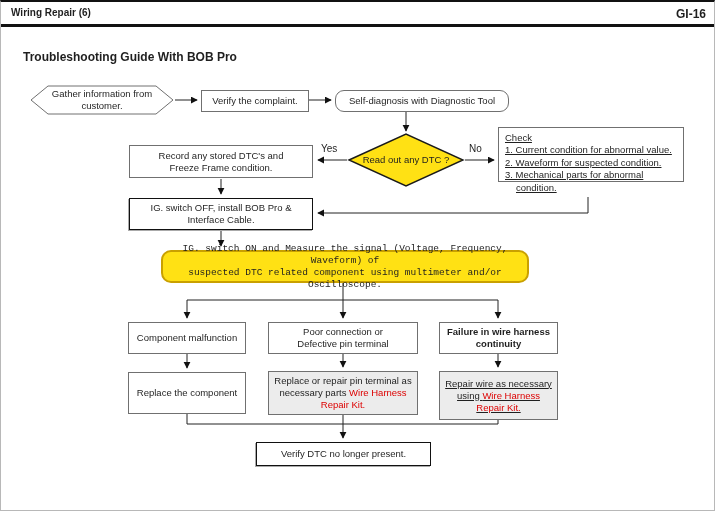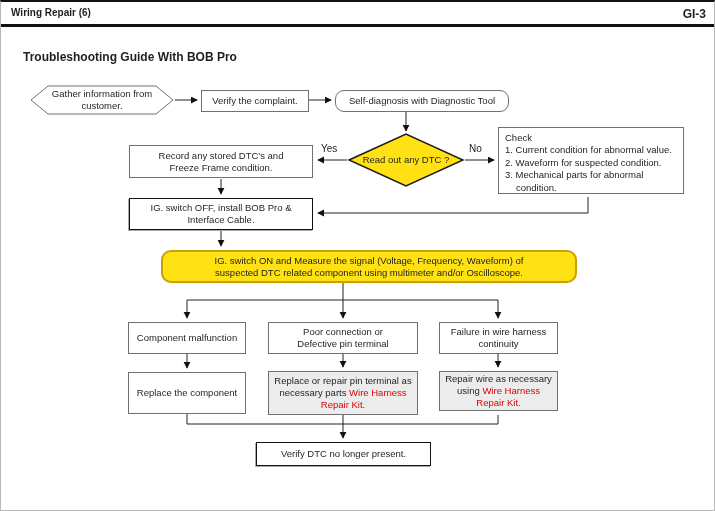--- a/index.html
+++ b/index.html
@@ -34,21 +34,21 @@
   }
   .check-item { padding-left:11px; text-indent:-11px; }
   svg.overlay { position:absolute; left:0; top:0; pointer-events:none; }
 </style>
 </head>
 <body>
 
 <div class="page">
 
   <div class="hdr-title">Wiring Repair (6)</div>
-  <div class="hdr-page">GI-3</div>
+  <div class="hdr-page">GI-16</div>
   <div class="hdr-rule"></div>
 
   <div class="diag-title">Troubleshooting Guide With BOB Pro</div>
 
   <svg class="overlay" width="715" height="511" viewBox="0 0 715 511">
     <defs>
       <marker id="arr" markerWidth="8" markerHeight="8" refX="6.2" refY="3.5" orient="auto">
         <path d="M0,0 L7,3.5 L0,7 Z" fill="#111"></path>
       </marker>
     </defs>
@@ -89,46 +89,46 @@
   <div class="node" style="left:334px; top:88px; width:174px; height:22px;border-radius:9px;">Self-diagnosis with Diagnostic Tool</div>
 
   <div class="node no-border" style="left:350px; top:147px; width:110px; height:22px;">Read out any DTC ?</div>
 
   <div class="label" style="left:320px; top:141px;text-align:right;">Yes</div>
   <div class="label" style="left:468px; top:141px;">No</div>
 
   <div class="node prewrap" style="left:128px; top:143px; width:184px; height:33px;">Record any stored DTC's and
 Freeze Frame condition.</div>
 
-  <div class="check-box" style="left:497px; top:125px; width:186px; height:67px;">
+  <div class="check-box" style="left:497px; top:125px; width:186px; height:55px;text-decoration:underline;">
     <div>Check</div>
     <div class="check-item">1. Current condition for abnormal value.</div>
     <div class="check-item">2. Waveform for suspected condition.</div>
     <div class="check-item">3. Mechanical parts for abnormal condition.</div>
   </div>
 
   <div class="node black-border prewrap" style="left:128px; top:196px; width:184px; height:32px;">IG. switch OFF, install BOB Pro &amp;
 Interface Cable.</div>
 
-  <div class="node yellow-box prewrap" style="left:160px; top:248px; width:416px; height:33px;">IG. switch ON and Measure the signal (Voltage, Frequency, Waveform) of
+  <div class="node yellow-box prewrap" style="left:160px; top:248px; width:368px; height:33px;font-family:Liberation Mono, monospace;">IG. switch ON and Measure the signal (Voltage, Frequency, Waveform) of
 suspected DTC related component using multimeter and/or Oscilloscope.</div>
 
   <div class="node" style="left:127px; top:320px; width:118px; height:32px;">Component malfunction</div>
 
   <div class="node prewrap" style="left:267px; top:320px; width:150px; height:32px;">Poor connection or
 Defective pin terminal</div>
 
-  <div class="node prewrap" style="left:438px; top:320px; width:119px; height:32px;">Failure in wire harness
+  <div class="node prewrap" style="left:438px; top:320px; width:119px; height:32px;font-weight:bold;">Failure in wire harness
 continuity</div>
 
   <div class="node" style="left:127px; top:370px; width:118px; height:42px;">Replace the component</div>
 
   <div class="node gray-fill" style="left:267px; top:369px; width:150px; height:44px; padding:2px;">
     <span><span>Replace or repair pin terminal as necessary parts </span><span class="red">Wire Harness Repair Kit.</span></span>
   </div>
 
-  <div class="node gray-fill" style="left:438px; top:369px; width:119px; height:40px; padding:2px;">
+  <div class="node gray-fill" style="left:438px; top:369px; width:119px; height:49px; padding:2px;text-decoration:underline;">
     <span><span>Repair wire as necessary using </span><span class="red">Wire Harness Repair Kit.</span></span>
   </div>
 
   <div class="node black-border" style="left:255px; top:440px; width:175px; height:24px;">Verify DTC no longer present.</div>
 
 </div>
 
 </body></html>

